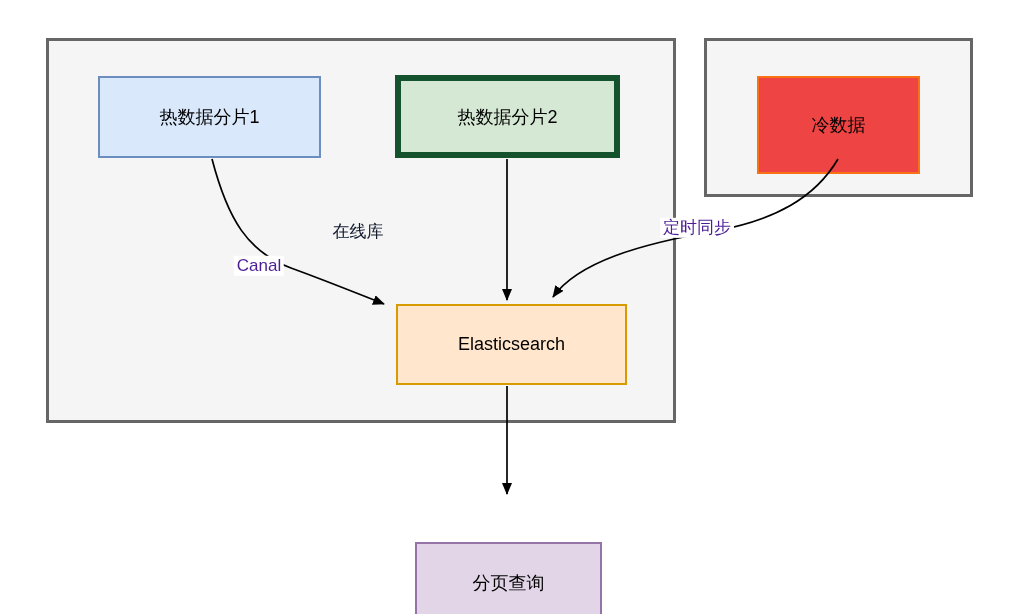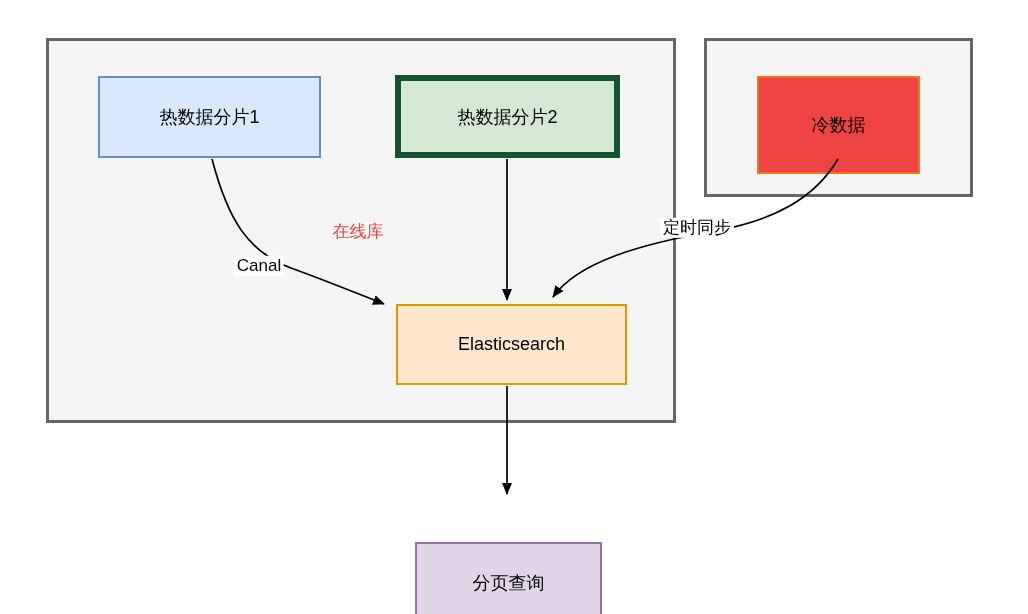--- a/index.html
+++ b/index.html
@@ -42,32 +42,32 @@
   }
   .edge-path {
     fill: none;
     stroke: #000000;
     stroke-width: 1.7;
   }
   .edge-label {
     position: absolute;
     transform: translate(-50%, -50%);
     background: #ffffff;
-    color: #000000;
+    color: #4c1d95;
     font-size: 17px;
     padding: 0 3px;
     white-space: nowrap;
     line-height: 1.2;
   }
   .edge-label-canal { left: 259px; top: 266px; }
   .edge-label-sync  { left: 697px; top: 228px; }
   .group-label {
     position: absolute;
     transform: translate(-50%, -50%);
-    color: #ef4444;
+    color: #0f172a;
     font-size: 17px;
     white-space: nowrap;
   }
   .group-label-online { left: 358px; top: 231px; }
 </style>
 </head>
 <body>
 
 <div class="canvas">
 

